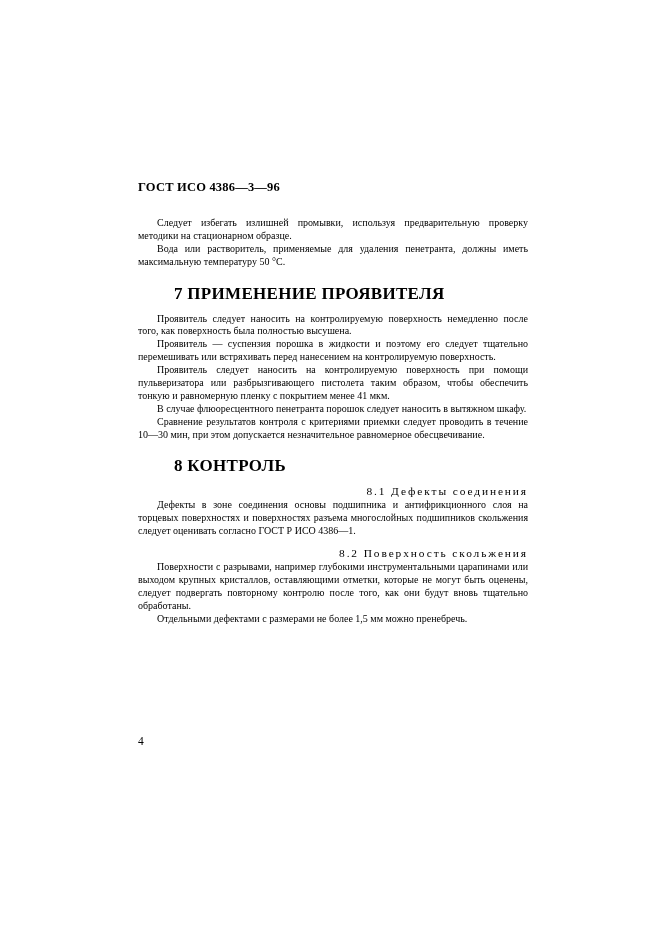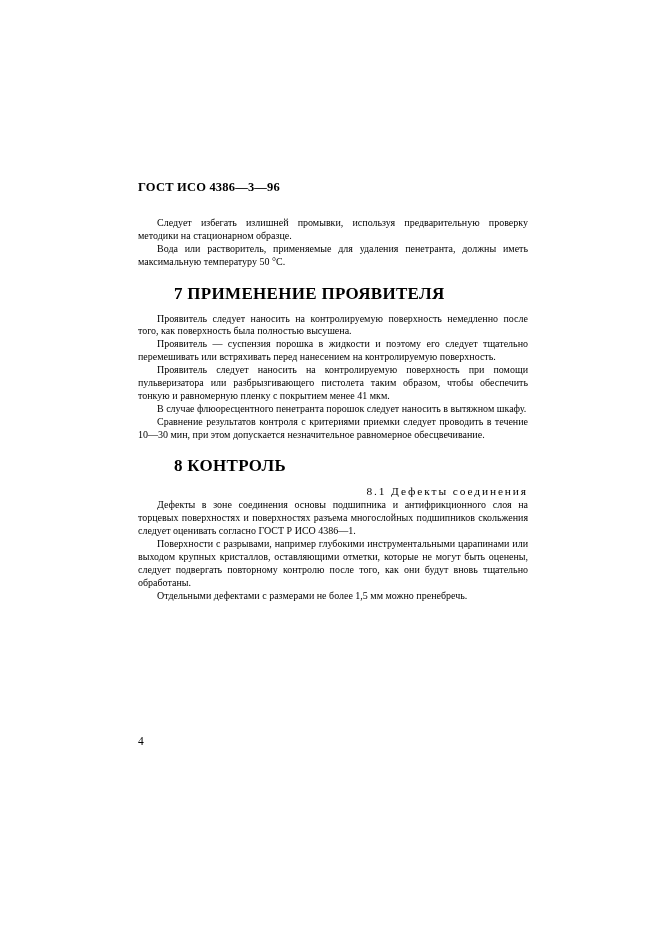--- a/index.html
+++ b/index.html
@@ -81,20 +81,21 @@
         <p class="body-text">Вода или растворитель, применяемые для удаления пенетранта, должны иметь максимальную температуру 50 °C.</p>
         <h2 class="section-heading">7 ПРИМЕНЕНИЕ ПРОЯВИТЕЛЯ</h2>
         <p class="body-text">Проявитель следует наносить на контролируемую поверхность немедленно после того, как поверхность была полностью высушена.</p>
         <p class="body-text">Проявитель — суспензия порошка в жидкости и поэтому его следует тщательно перемешивать или встряхивать перед нанесением на контролируемую поверхность.</p>
         <p class="body-text">Проявитель следует наносить на контролируемую поверхность при помощи пульверизатора или разбрызгивающего пистолета таким образом, чтобы обеспечить тонкую и равномерную пленку с покрытием менее 41 мкм.</p>
         <p class="body-text">В случае флюоресцентного пенетранта порошок следует наносить в вытяжном шкафу.</p>
         <p class="body-text">Сравнение результатов контроля с критериями приемки следует проводить в течение 10—30 мин, при этом допускается незначительное равномерное обесцвечивание.</p>
         <h2 class="section-heading">8 КОНТРОЛЬ</h2>
         <h3 class="sub-heading">8.1 Дефекты соединения</h3>
         <p class="body-text">Дефекты в зоне соединения основы подшипника и антифрикционного слоя на торцевых поверхностях и поверхностях разъема многослойных подшипников скольжения следует оценивать согласно ГОСТ Р ИСО 4386—1.</p>
+        <h3 class="sub-heading">8.2 Поверхность скольжения</h3>
         <p class="body-text">Поверхности с разрывами, например глубокими инструментальными царапинами или выходом крупных кристаллов, оставляющими отметки, которые не могут быть оценены, следует подвергать повторному контролю после того, как они будут вновь тщательно обработаны.</p>
         <p class="body-text">Отдельными дефектами с размерами не более 1,5 мм можно пренебречь.</p>
       </div>
   </div>
 
   <div class="page-number">4</div>
 
 </div>
 
 </body></html>

